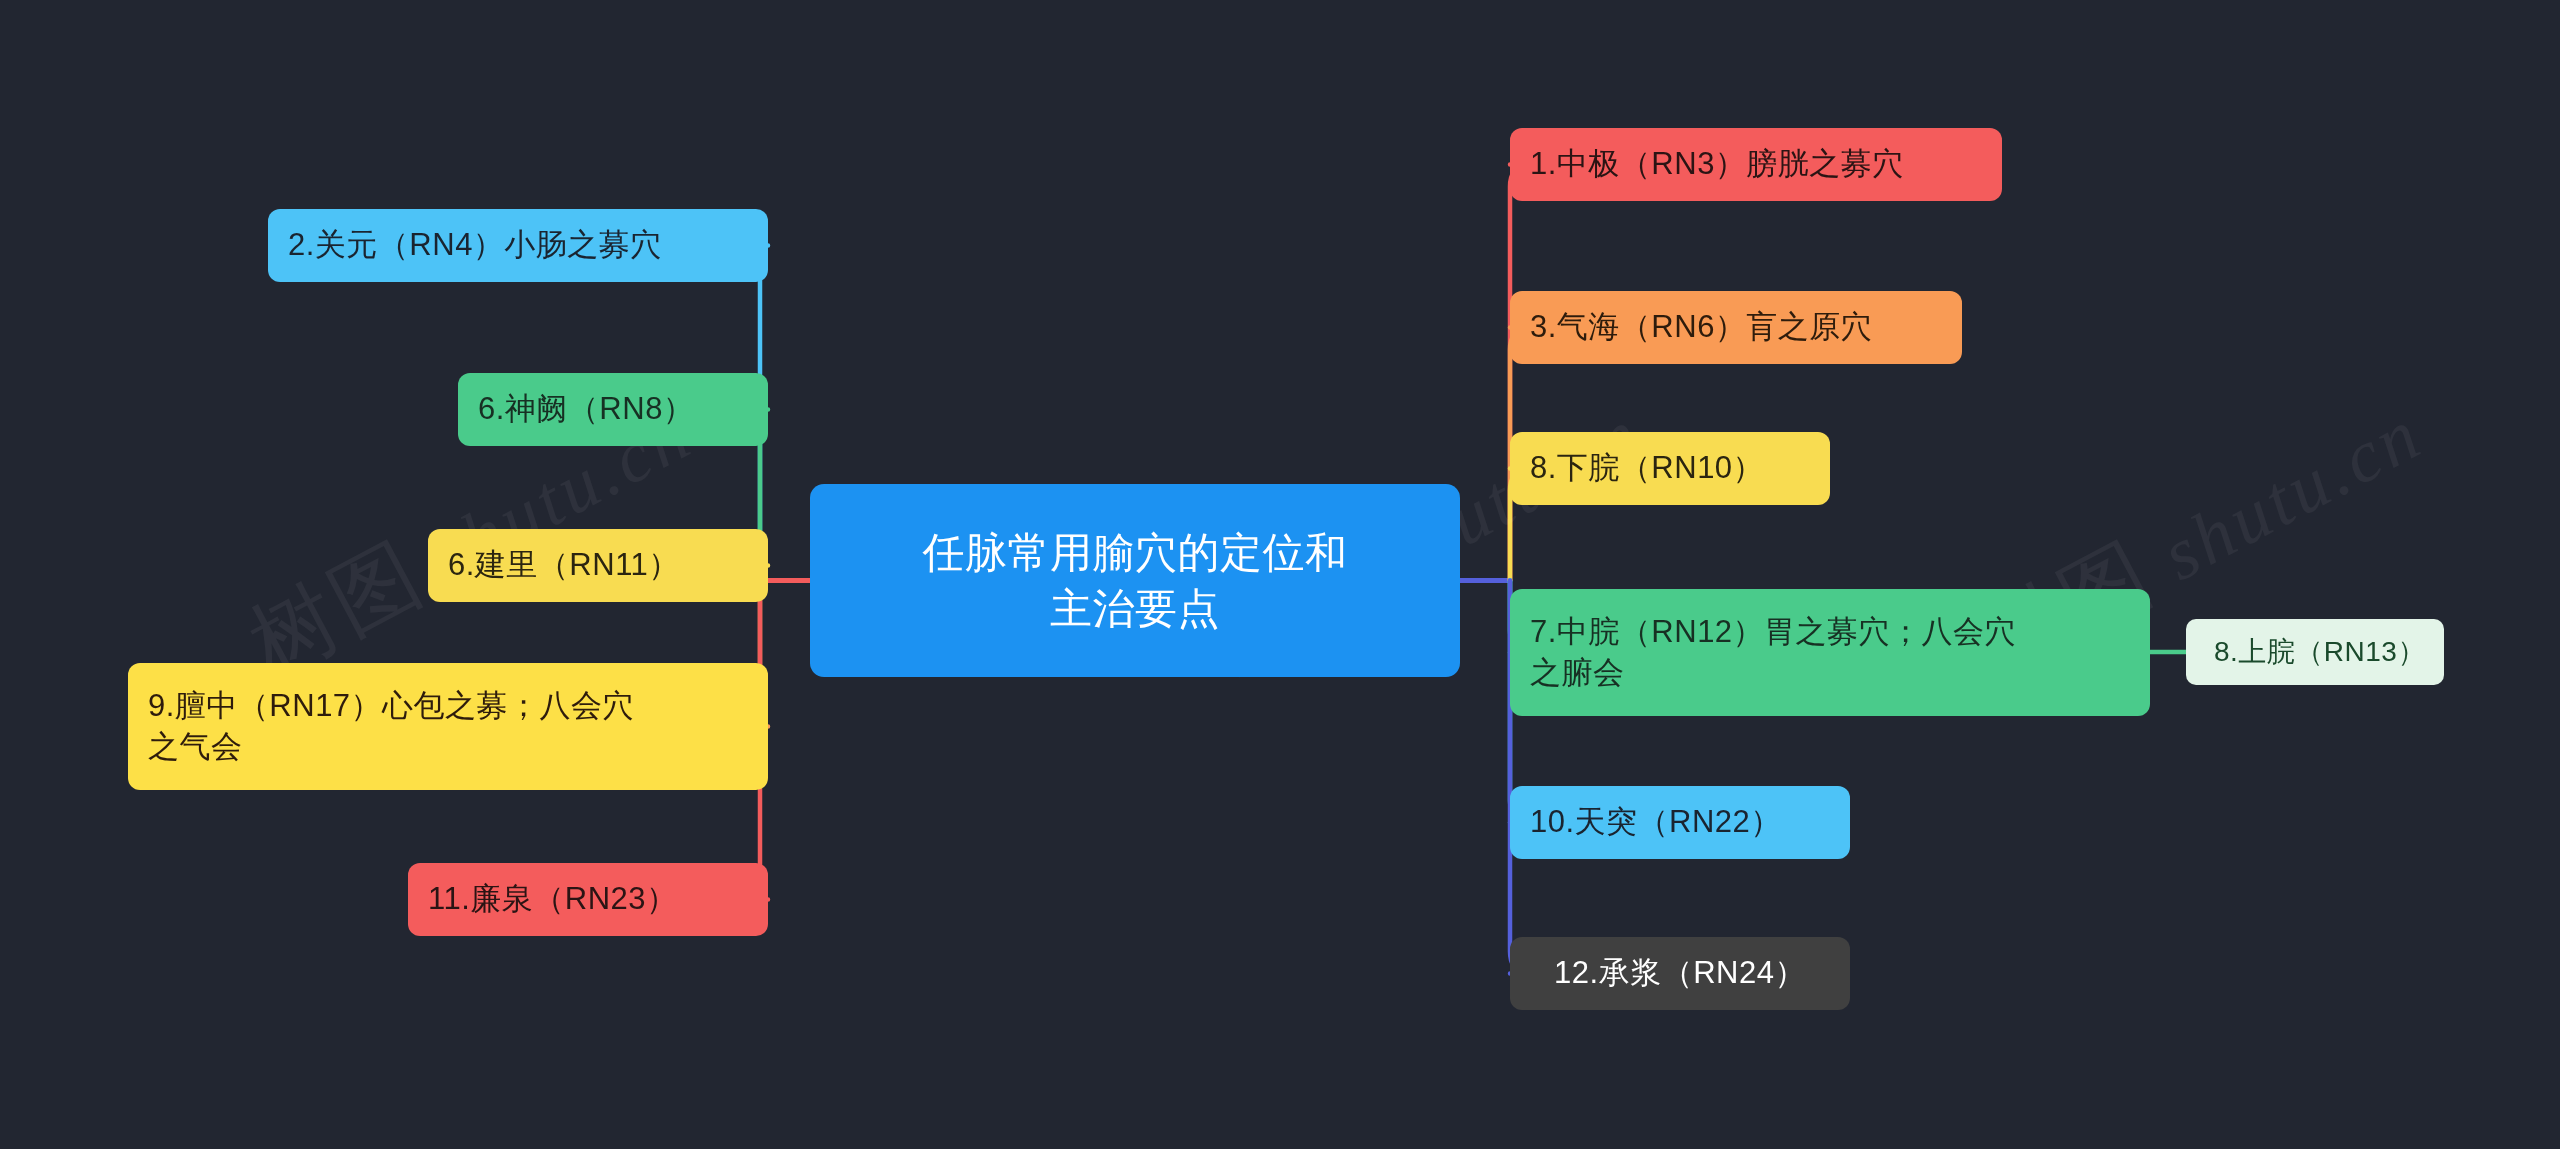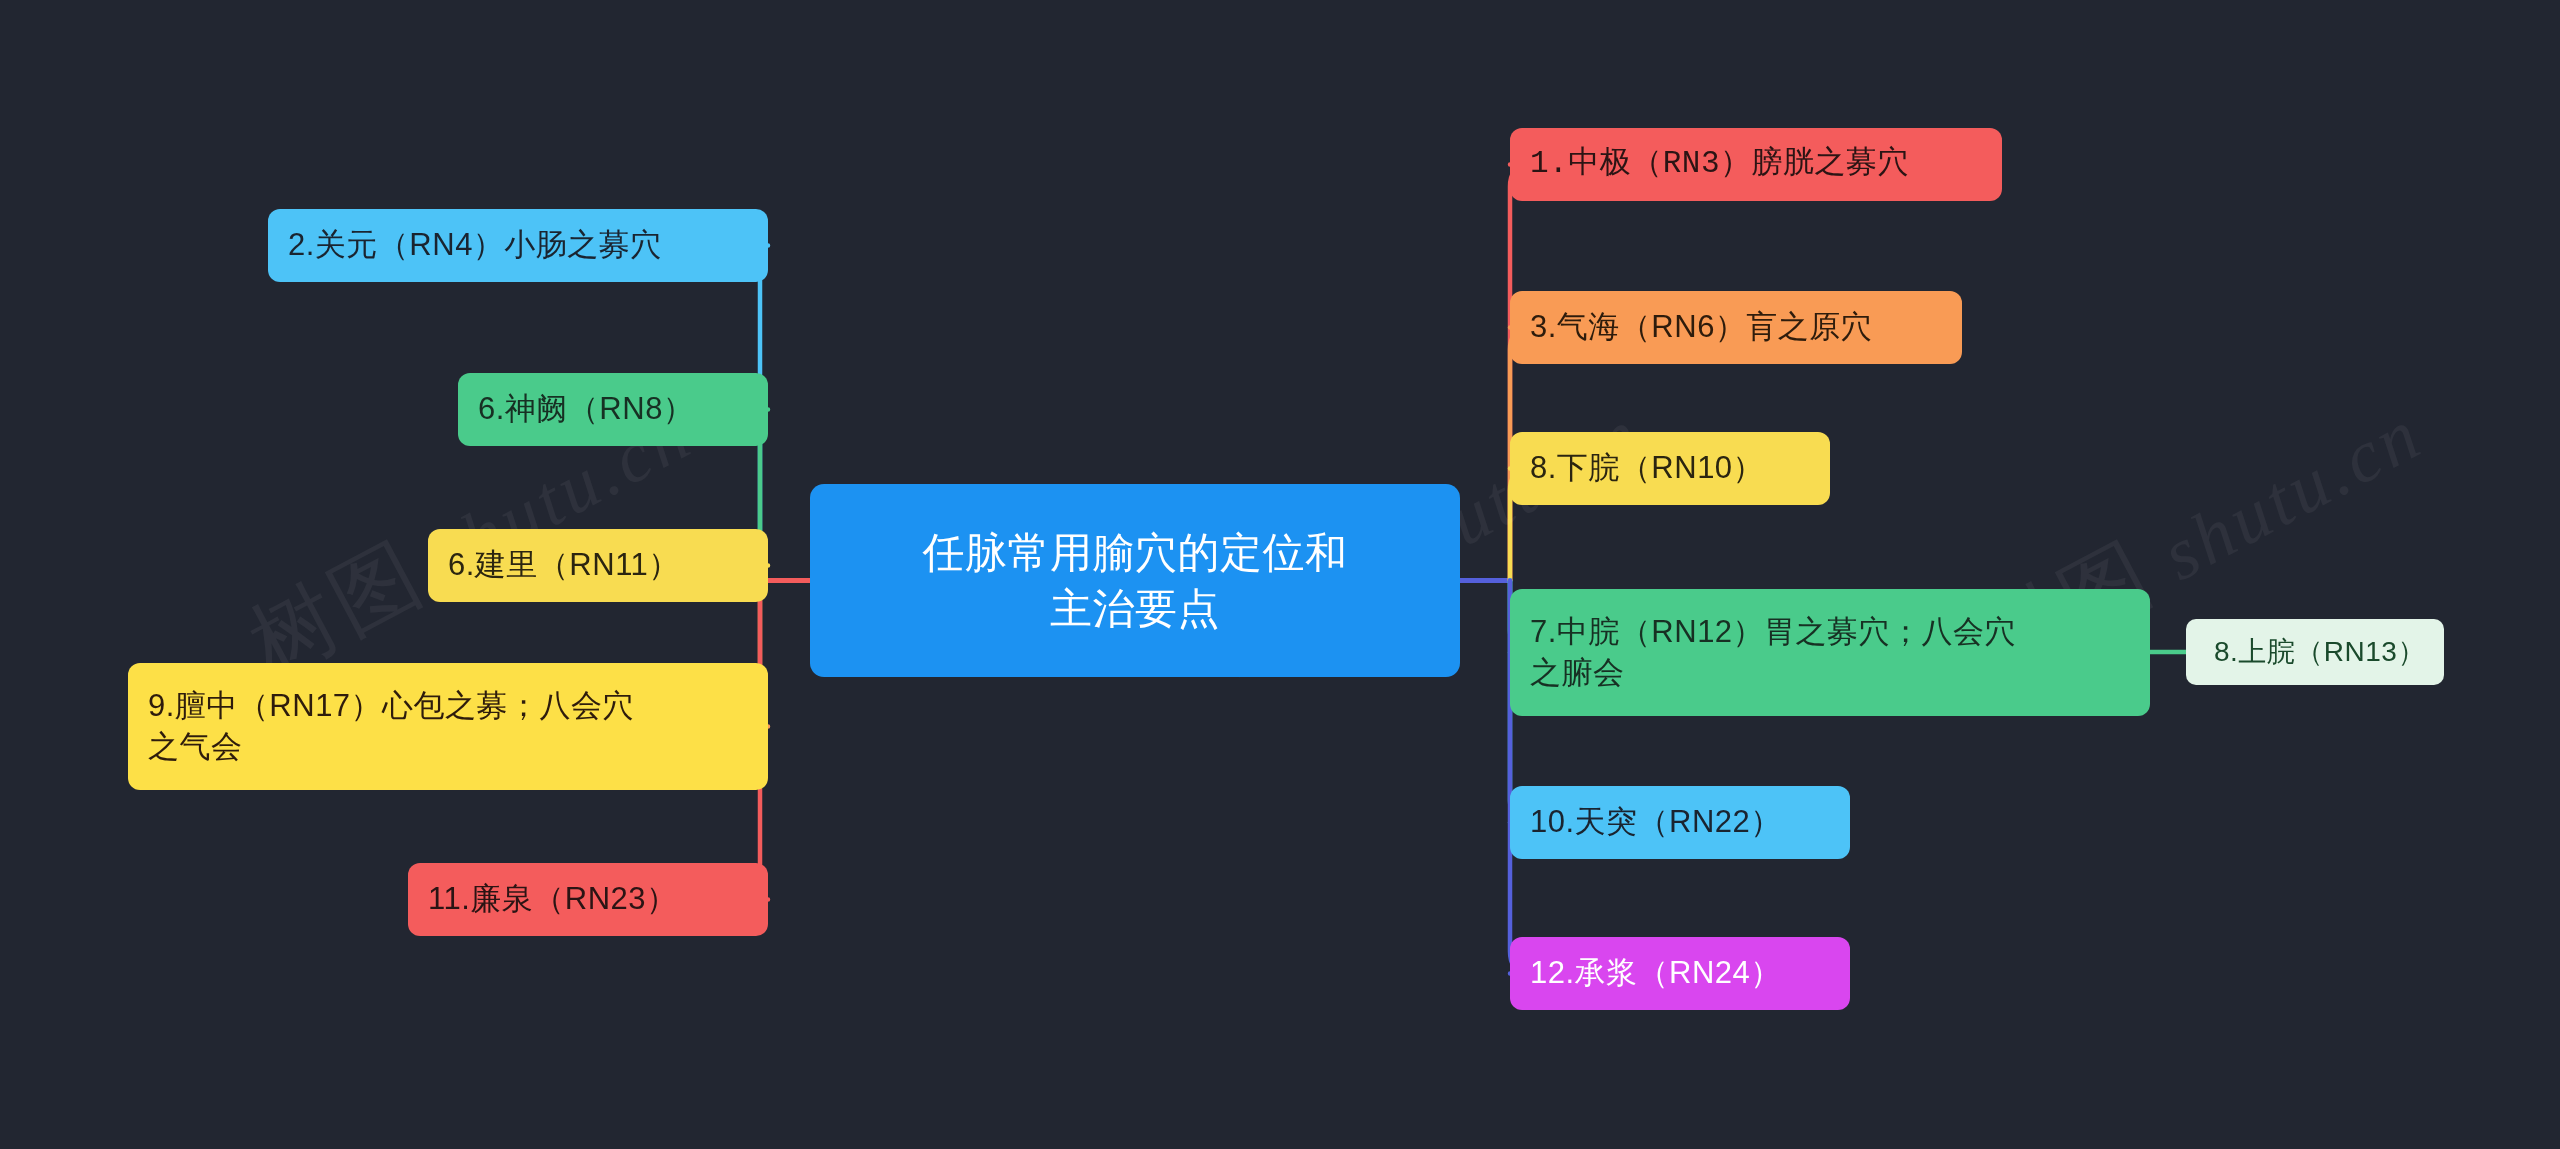--- a/index.html
+++ b/index.html
@@ -98,22 +98,22 @@
     </div>
   <div id="nodes">
       <div class="node root" style="left: 810px; top: 484px; width: 650px; height: 193px; background: rgb(28, 146, 242); color: rgb(255, 255, 255);"><span>任脉常用腧穴的定位和
 主治要点</span></div>
       <div class="node" style="left: 268px; top: 209px; width: 500px; height: 73px; background: rgb(77, 195, 247); color: rgb(26, 36, 48);"><span>2.关元（RN4）小肠之募穴</span></div>
       <div class="node" style="left: 458px; top: 373px; width: 310px; height: 73px; background: rgb(74, 203, 139); color: rgb(23, 48, 35);"><span>6.神阙（RN8）</span></div>
       <div class="node" style="left: 428px; top: 529px; width: 340px; height: 73px; background: rgb(248, 220, 81); color: rgb(43, 37, 16);"><span>6.建里（RN11）</span></div>
       <div class="node" style="left: 128px; top: 663px; width: 640px; height: 127px; background: #fde047; color: rgb(46, 28, 12);"><span>9.膻中（RN17）心包之募；八会穴
 之气会</span></div>
       <div class="node" style="left: 408px; top: 863px; width: 360px; height: 73px; background: rgb(244, 92, 92); color: rgb(43, 20, 20);"><span>11.廉泉（RN23）</span></div>
-      <div class="node" style="left: 1510px; top: 128px; width: 492px; height: 73px; background: rgb(244, 92, 92); color: rgb(43, 20, 20); font-family: Liberation Mono, monospace;"><span>1.中极（RN3）膀胱之募穴</span></div>
+      <div class="node" style="left: 1510px; top: 128px; width: 492px; height: 73px; background: rgb(244, 92, 92); color: rgb(43, 20, 20);"><span>1.中极（RN3）膀胱之募穴</span></div>
       <div class="node" style="left: 1510px; top: 291px; width: 452px; height: 73px; background: rgb(249, 155, 85); color: rgb(46, 28, 12);"><span>3.气海（RN6）肓之原穴</span></div>
       <div class="node" style="left: 1510px; top: 432px; width: 320px; height: 73px; background: rgb(248, 220, 81); color: rgb(43, 37, 16);"><span>8.下脘（RN10）</span></div>
       <div class="node" style="left: 1510px; top: 589px; width: 640px; height: 127px; background: rgb(74, 203, 139); color: rgb(23, 48, 35);"><span>7.中脘（RN12）胃之募穴；八会穴
 之腑会</span></div>
       <div class="node leaf8" style="left: 2186px; top: 619px; width: 258px; height: 66px; background: rgb(227, 244, 232); color: rgb(26, 74, 44); padding-left: 28px;"><span>8.上脘（RN13）</span></div>
       <div class="node" style="left: 1510px; top: 786px; width: 340px; height: 73px; background: rgb(77, 195, 247); color: rgb(26, 36, 48);"><span>10.天突（RN22）</span></div>
-      <div class="node" style="left: 1510px; top: 937px; width: 340px; height: 73px; background: #d946ef; color: rgb(255, 255, 255);"><span>12.承浆（RN24）</span></div>
+      <div class="node" style="left: 1510px; top: 937px; width: 340px; height: 73px; background: #404040; color: rgb(255, 255, 255); justify-content: center;"><span>12.承浆（RN24）</span></div>
     </div>
 </div>
 
 </body></html>

